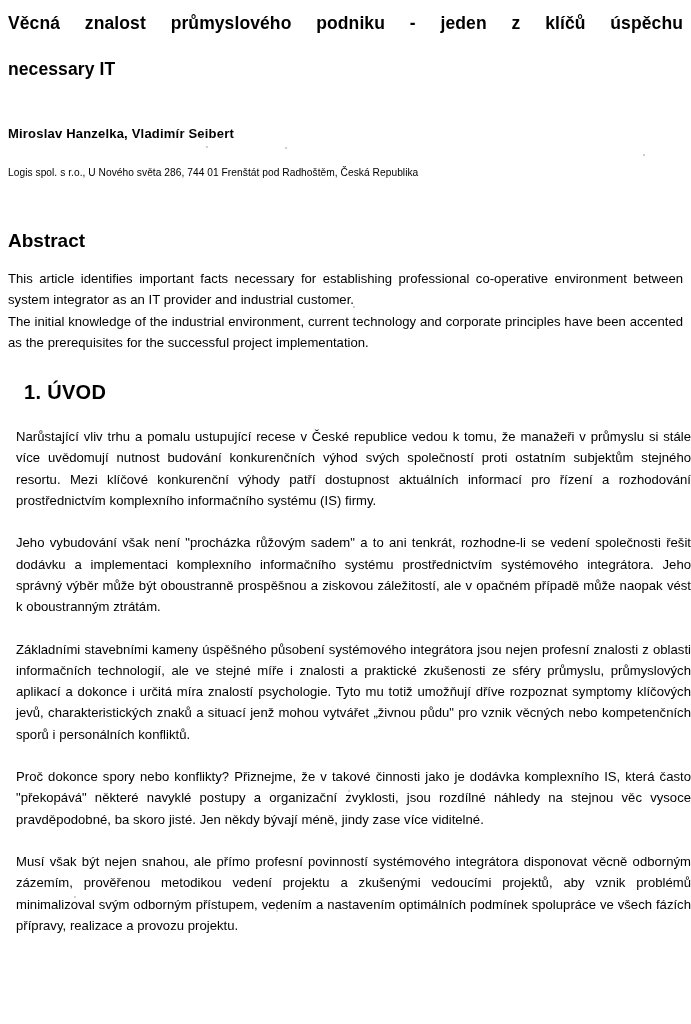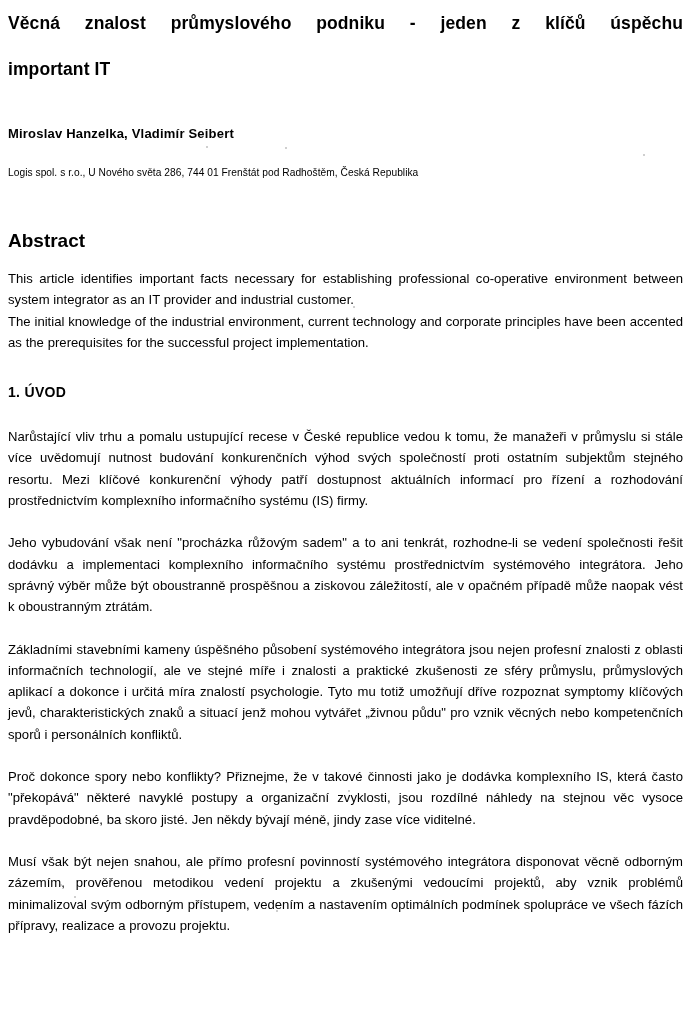--- a/index.html
+++ b/index.html
@@ -76,34 +76,34 @@
     font-weight: bold;
     line-height: 16px;
     margin: 54px 0 0 0;
   }
 
   .para {
     font-size: 13.1px;
     line-height: 21.3px;
     text-align: justify;
     text-justify: inter-word;
-    margin: 0;
+    margin: 8px;
     width: 675px;
     letter-spacing: 0.02px;
     word-spacing: 0.1px;
   }
 
   .abstract-body { margin-top: 19px; }
   .abstract-body .blk { margin: 0; }
 
   .section-head {
-    font-size: 14px;
+    font-size: 20px;
     font-weight: bold;
     line-height: 18px;
-    margin: 30px 0 0 0;
+    margin: 30px 0 0 16px;
     letter-spacing: 0.3px;
   }
 
   .body-para { margin-top: 21px; }
   .body-para.first { margin-top: 25px; }
 
   
   .speck {
     position: absolute;
     background: #8d8d8d;
@@ -112,21 +112,21 @@
   }
 </style>
 </head>
 <body>
 
 <div id="page">
   <div id="scan">
 
     <h1 class="title">
       <span class="l1">Věcná znalost průmyslového podniku - jeden z klíčů úspěchu</span>
-      <span class="l2">important IT</span>
+      <span class="l2">necessary IT</span>
     </h1>
 
     <div class="authors">Miroslav Hanzelka, Vladimír Seibert</div>
 
     <div class="affiliation">Logis spol. s r.o., U Nového světa 286, 744 01 Frenštát pod Radhoštěm, Česká Republika</div>
 
     <div class="abstract-head">Abstract</div>
 
     <div class="abstract-body">
       <p class="para blk">This article identifies important facts necessary for establishing professional co-operative environment between system integrator as an IT provider and industrial customer.</p>

